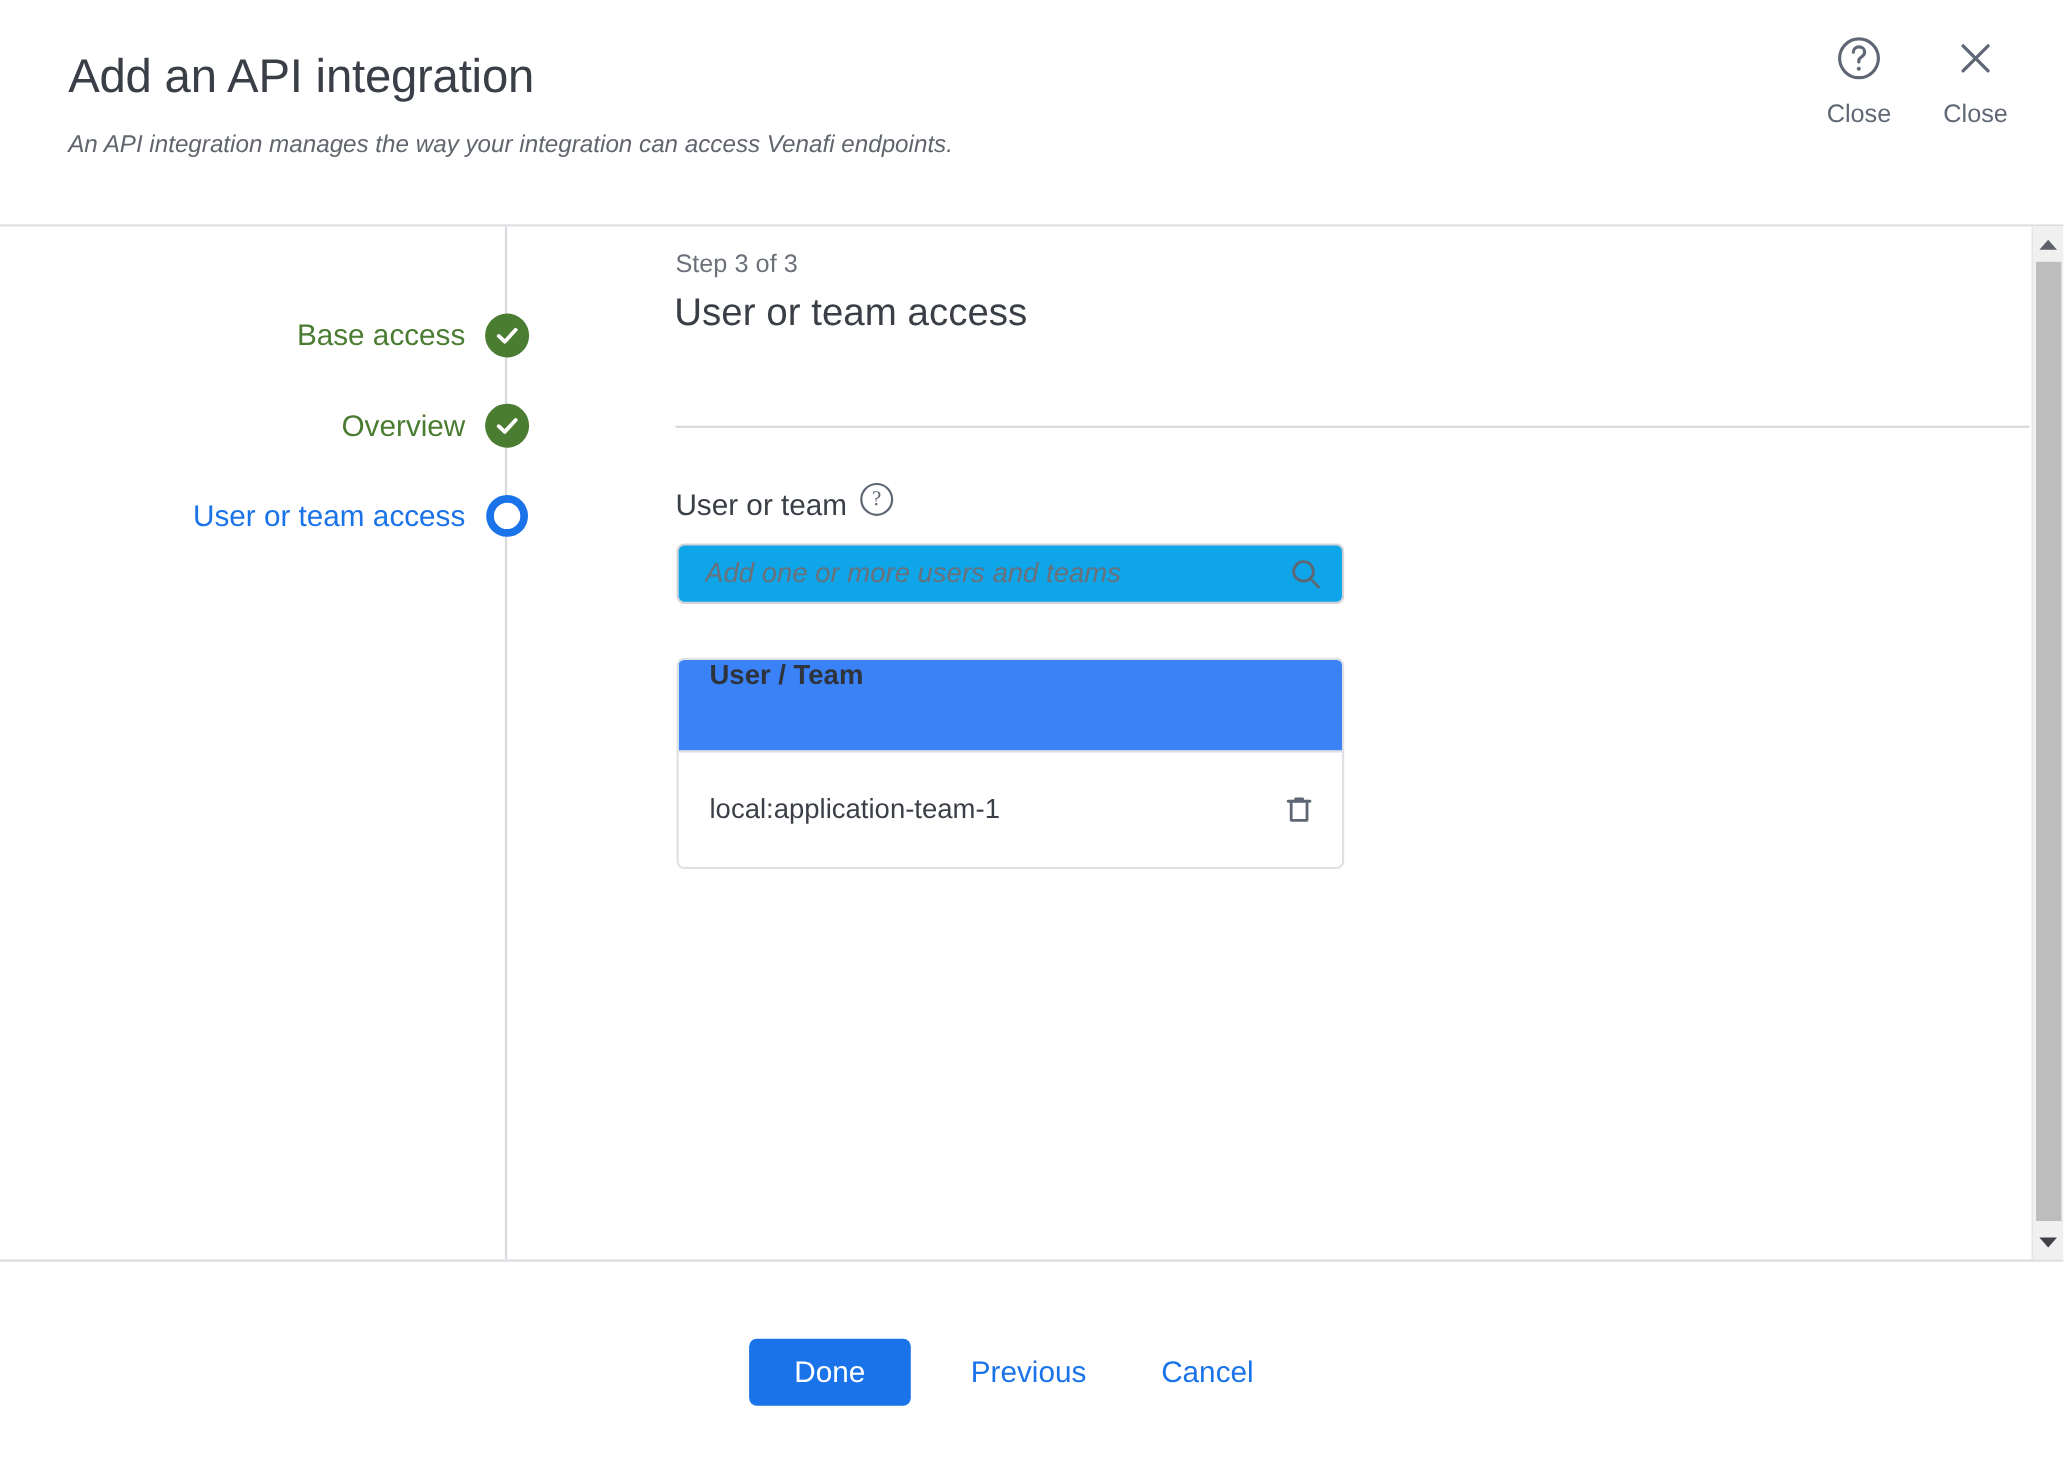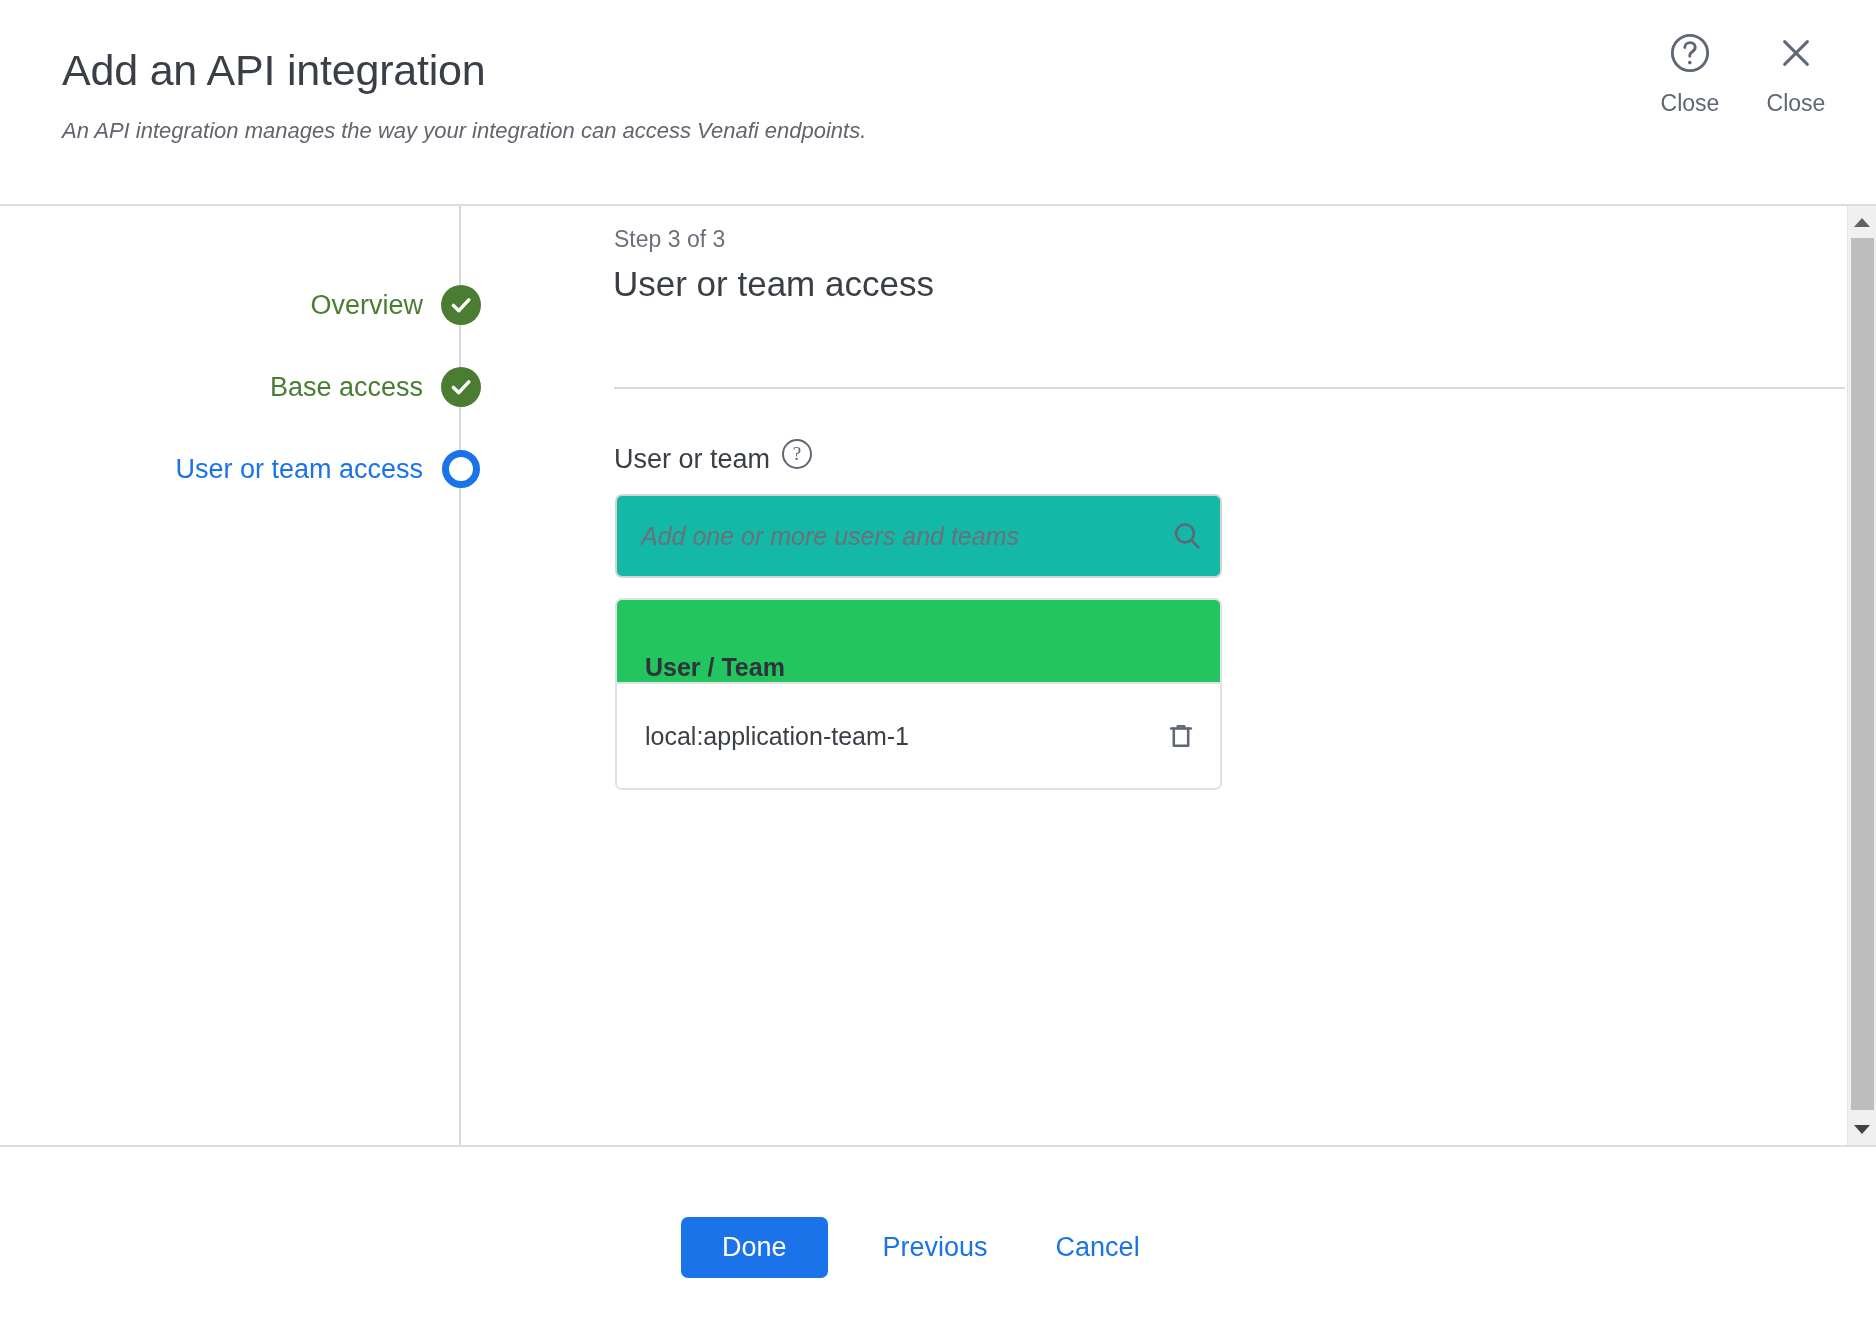--- a/index.html
+++ b/index.html
@@ -220,24 +220,24 @@
     box-sizing: border-box;
     margin-bottom: 10px;
     font-family: "Liberation Serif", serif;
   }
 
   .search-box {
     position: absolute;
     left: 154px;
     top: 288px;
     width: 607px;
-    height: 84px;
+    height: 55px;
     border: 2px solid #d2d4d8;
     border-radius: 7px;
-    background: #14b8a6;
+    background: #0ea5e9;
     box-sizing: border-box;
     display: flex;
     align-items: flex-end;
   }
   .search-input {
     flex: 1 1 auto;
     border: none;
     outline: none;
     background: transparent;
     font-family: "Liberation Sans", sans-serif;
@@ -267,24 +267,24 @@
     left: 154px;
     top: 392px;
     width: 607px;
     border: 2px solid #e0e1e5;
     border-radius: 7px;
     overflow: hidden;
     box-sizing: border-box;
     background: #ffffff;
   }
   .table-head {
-    background: #22c55e;
+    background: #3b82f6;
     height: 82px;
     display: flex;
-    align-items: flex-end;
+    align-items: flex-start;
     border-bottom: 2px solid #e0e1e5;
   }
   .table-head-cell {
     padding-left: 28px;
     font-size: 25px;
     font-weight: bold;
     color: #2e333c;
   }
   .table-row {
     height: 104px;
@@ -415,32 +415,32 @@
     </div>
   </div>
 
   <div class="body-region">
 
     <div class="wizard">
       <div class="wizard-line"></div>
       <div class="steps">
 
         <div class="step done">
-          <span class="step-label">Overview</span>
+          <span class="step-label">Base access</span>
           <span class="step-marker">
             <span class="marker-check">
               <svg width="26" height="26" viewBox="0 0 24 24" fill="none" stroke="#ffffff" stroke-width="3.2" stroke-linecap="round" stroke-linejoin="round">
                 <path d="M5 12.4 L10 17.2 L19.2 7.2"></path>
               </svg>
             </span>
           </span>
         </div>
 
         <div class="step done">
-          <span class="step-label">Base access</span>
+          <span class="step-label">Overview</span>
           <span class="step-marker">
             <span class="marker-check">
               <svg width="26" height="26" viewBox="0 0 24 24" fill="none" stroke="#ffffff" stroke-width="3.2" stroke-linecap="round" stroke-linejoin="round">
                 <path d="M5 12.4 L10 17.2 L19.2 7.2"></path>
               </svg>
             </span>
           </span>
         </div>
 
         <div class="step current">

